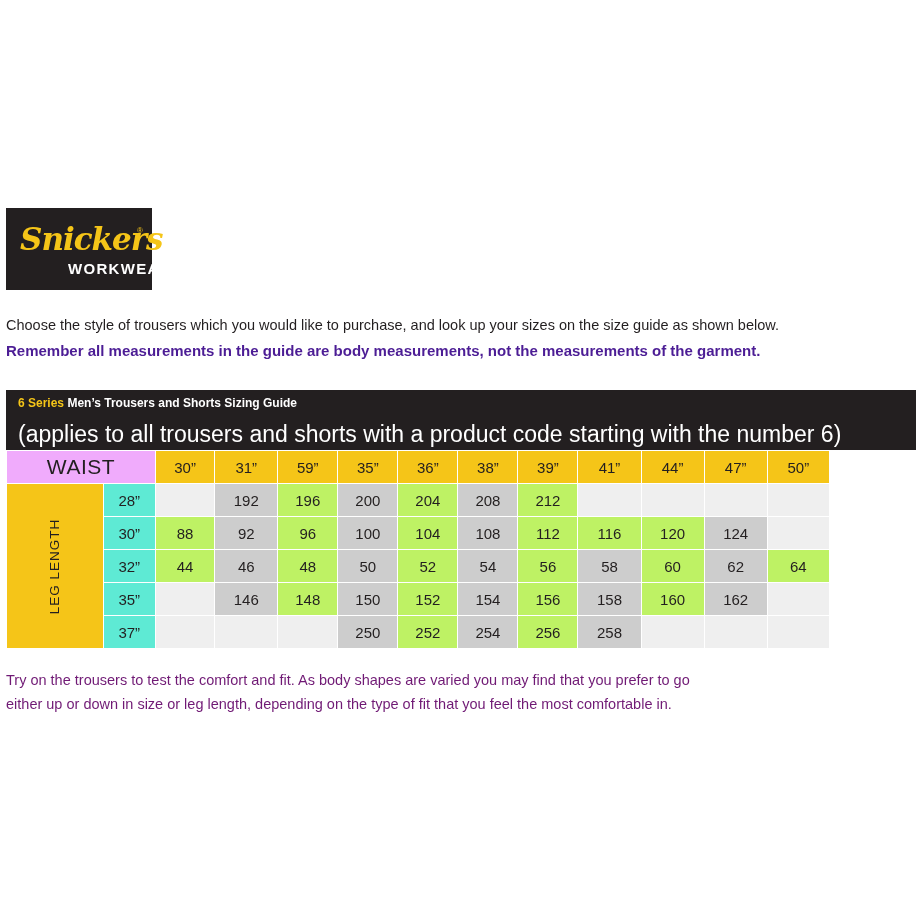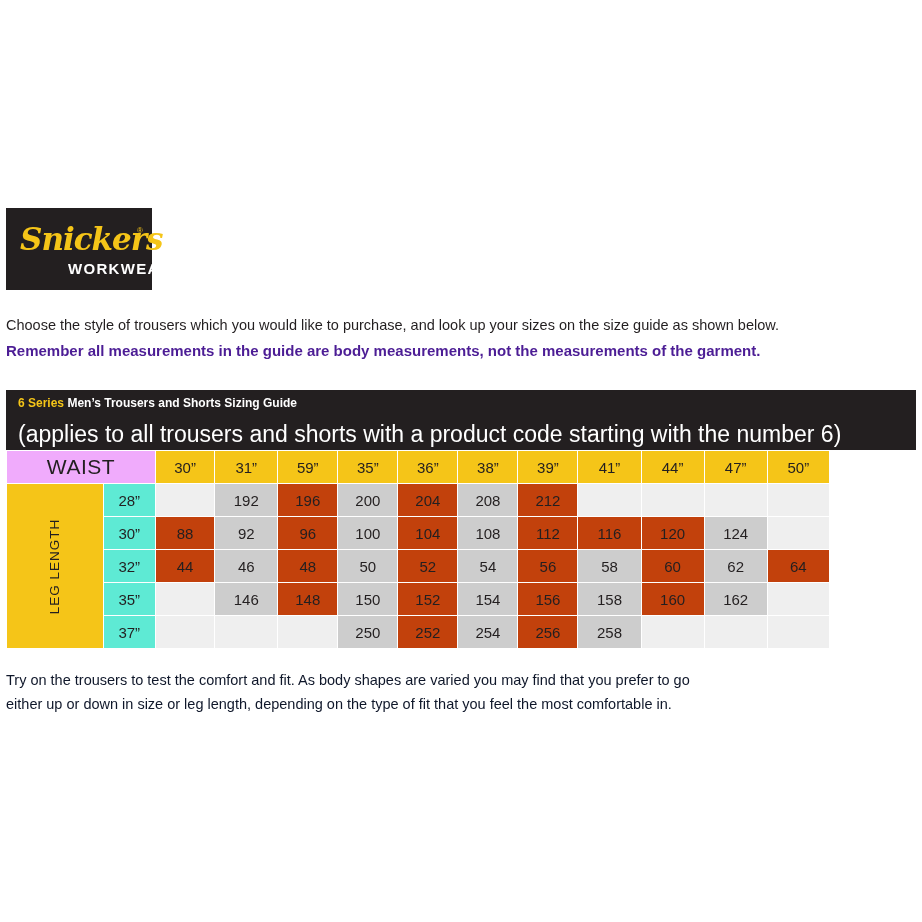--- a/index.html
+++ b/index.html
@@ -157,39 +157,39 @@
     white-space: nowrap;
     letter-spacing: 1px;
     font-size: 13.5px;
   }
   .rowhdr {
     background: #5eead4;
     color: #231f20;
     font-weight: bold;
   }
   .cell-light {
-    background: #c2410c;
+    background: #bef264;
     color: #231f20;
   }
   .cell-dark {
     background: #cdcdcd;
     color: #231f20;
   }
   .cell-empty {
     background: #efefef;
   }
 
   
   .outro {
     position: absolute;
     left: 6px;
     top: 668px;
     font-size: 14.5px;
     line-height: 24px;
-    color: #0f172a;
+    color: #701a75;
     width: 900px;
   }
 </style>
 </head>
 <body>
 
 <div class="page">
 
   <div class="logo-box">
     <div class="logo-word">Snickers</div>

